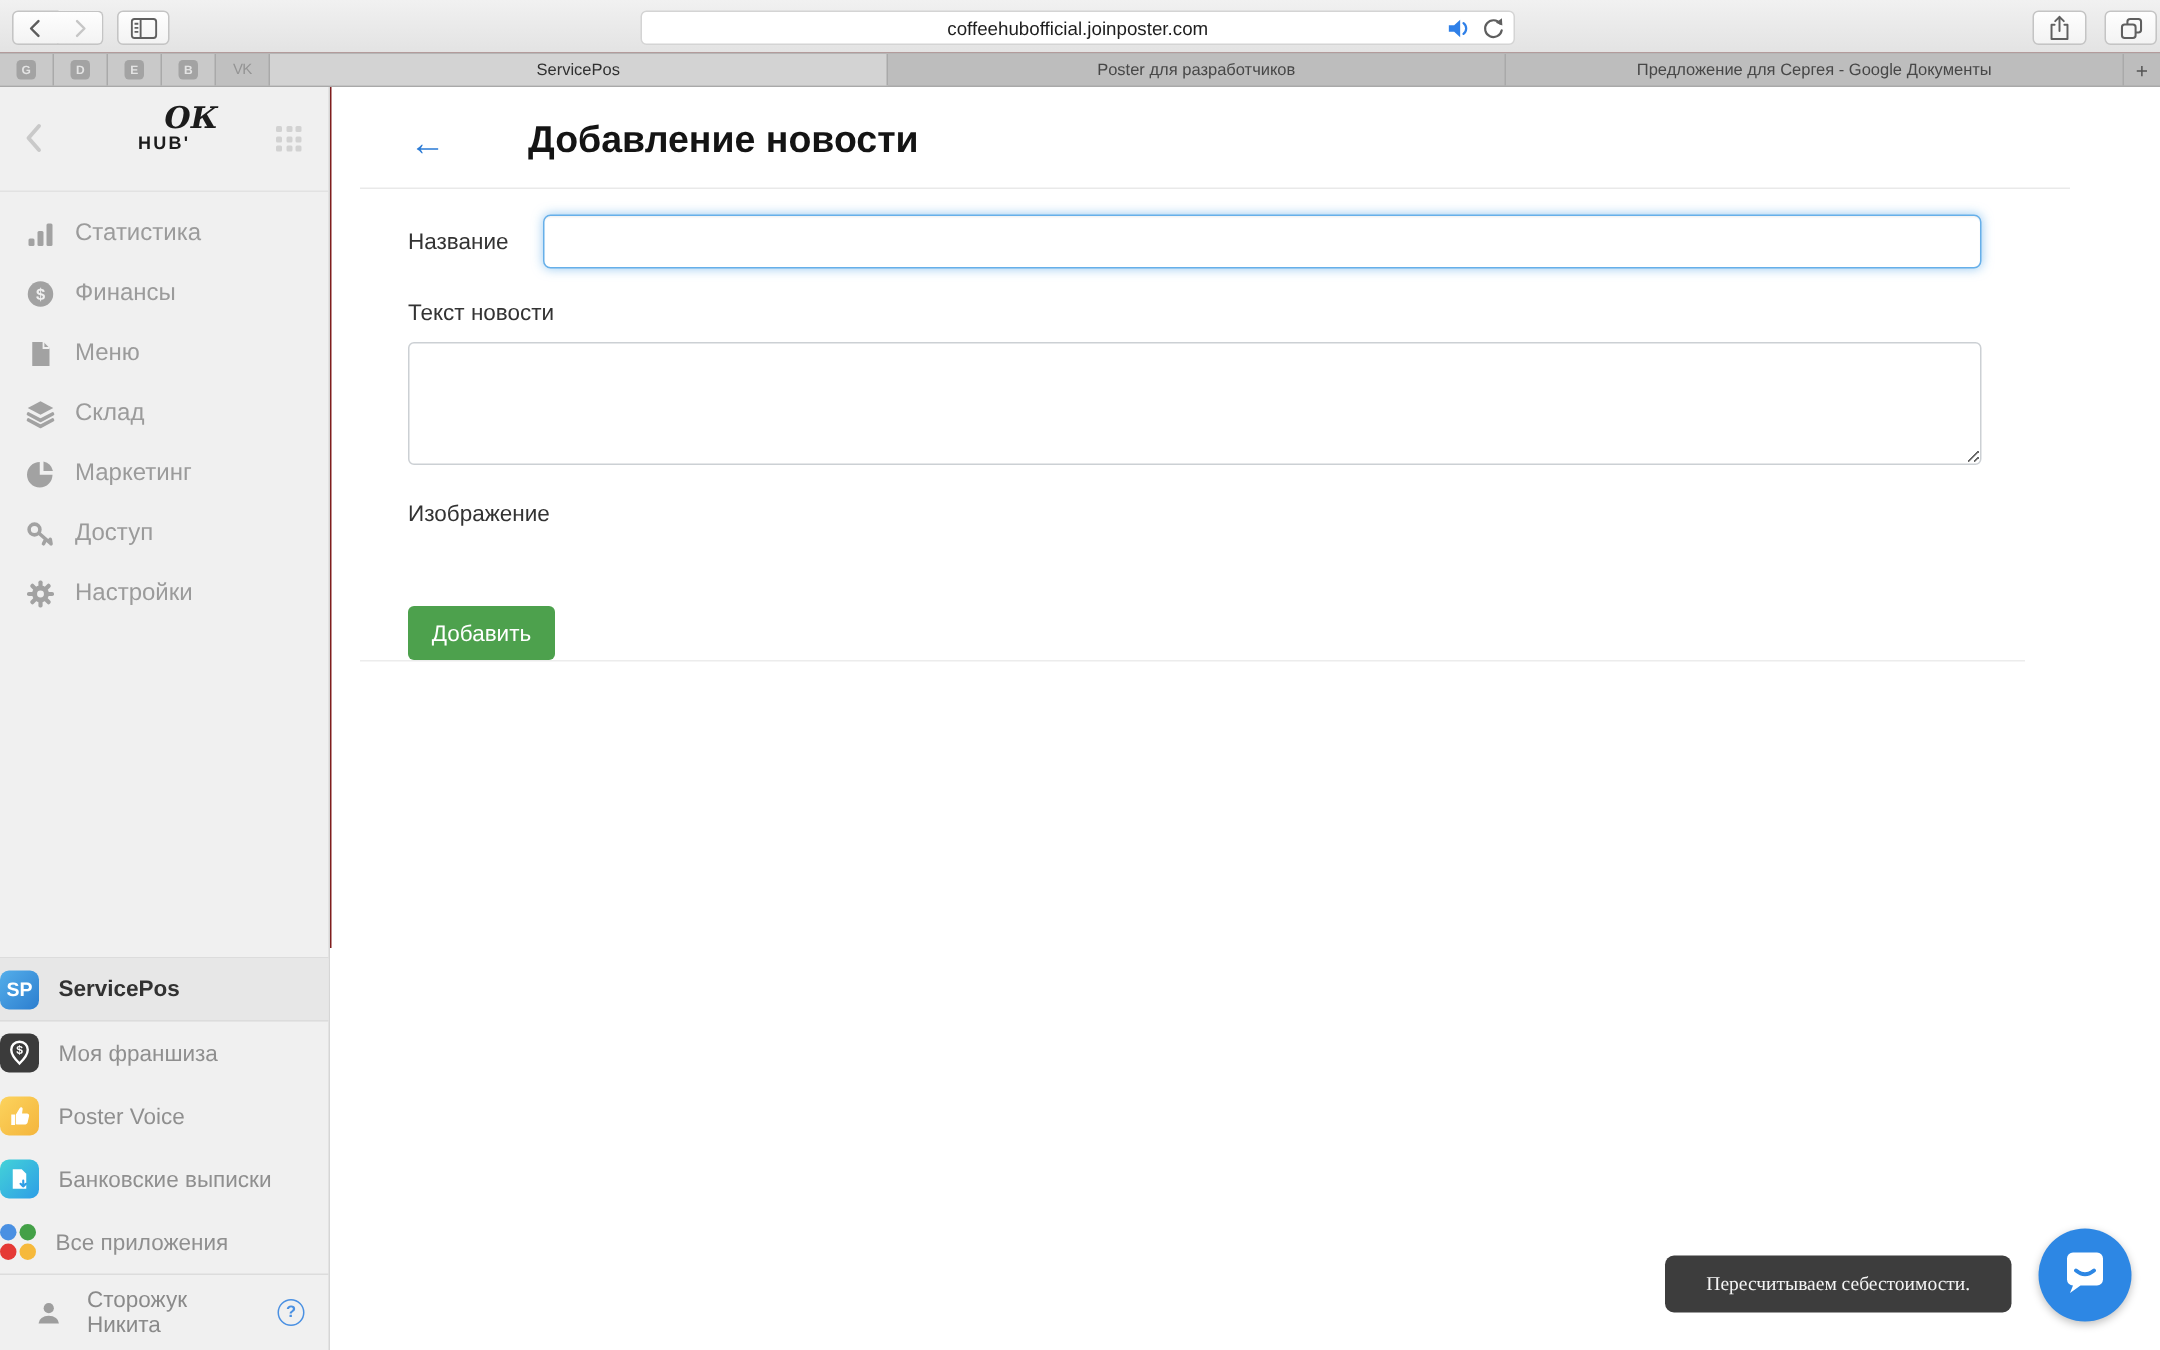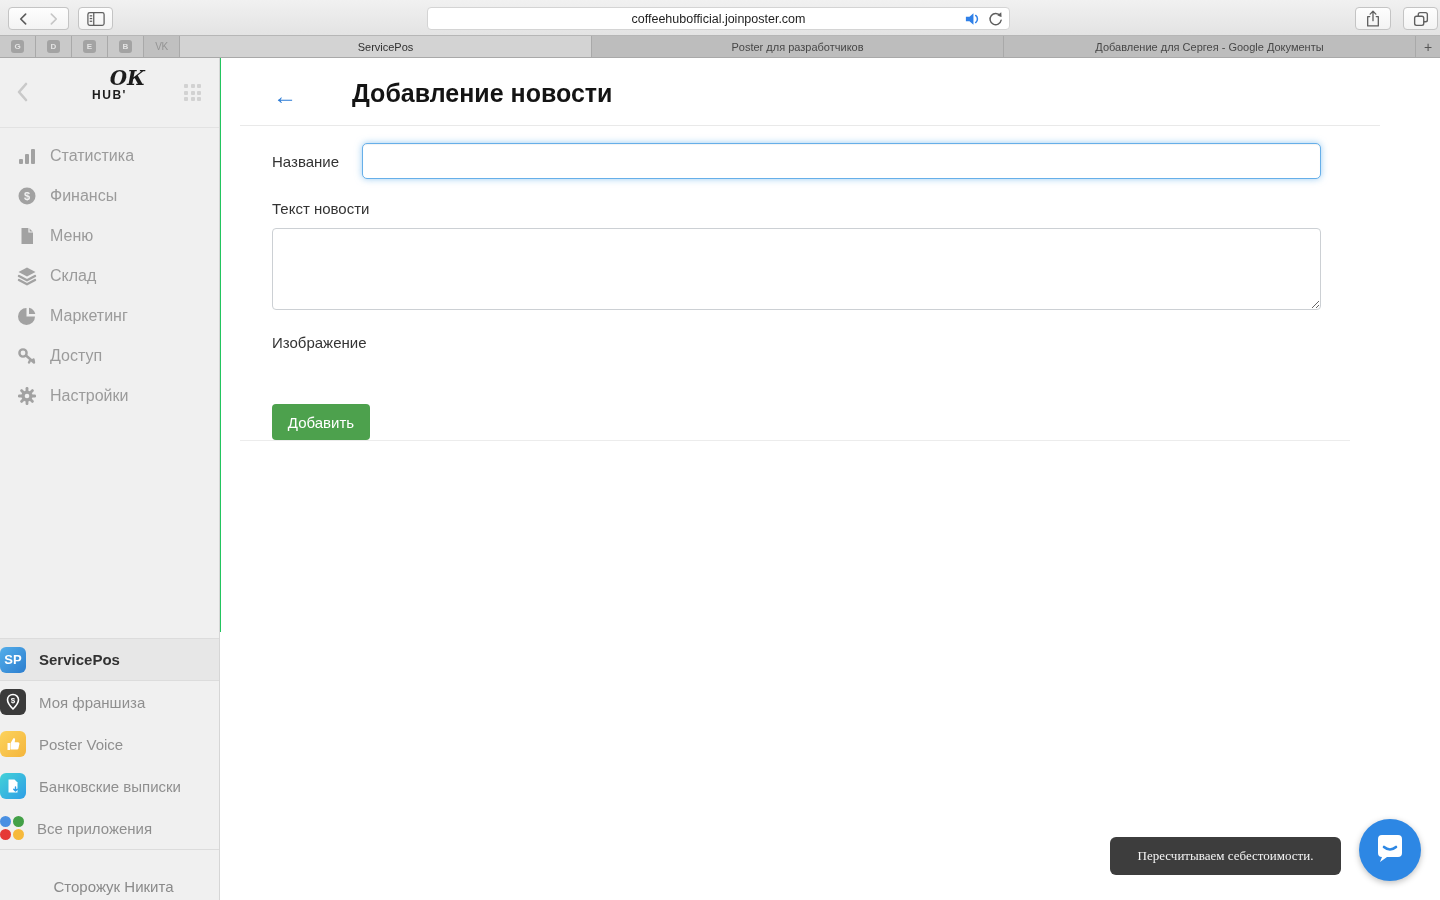--- a/index.html
+++ b/index.html
@@ -1,17 +1,17 @@
 <!DOCTYPE html>
 <html style="--accent-green: #4da14d; --focus-blue: #66afe9; --chat-blue: #2d87e4; --toast-bg: #3d3d3d; --sidebar-bg: #f0f0f0;"><head>
 <meta charset="utf-8">
 <style>
   * { margin:0; padding:0; box-sizing:border-box; }
   html,body { width:1440px; height:900px; overflow:hidden; font-family:"Liberation Sans", sans-serif; }
-  .screen { position:relative; width:1440px; height:632px; background:#22c55e; }
+  .screen { position:relative; width:1440px; height:632px; background:#7f1d1d; }
 
   
   .toolbar { position:absolute; left:0; top:0; width:1440px; height:36px;
              background:linear-gradient(#f1f1f1,#e3e3e3); border-bottom:1px solid #b6b6b6; }
   .tb-btn { position:absolute; top:7px; height:23px; background:linear-gradient(#fefefe,#f3f3f3);
             border:1px solid #c4c4c4; border-radius:4px; display:flex; align-items:center; justify-content:center; }
   .tb-btn svg { display:block; }
   .btn-back { left:8px; width:31px; border-top-right-radius:0; border-bottom-right-radius:0; }
   .btn-fwd  { left:38px; width:31px; border-left:none; border-top-left-radius:0; border-bottom-left-radius:0; }
   .btn-side { left:78px; width:35px; }
@@ -61,21 +61,21 @@
   .app-badge { width:26px; height:26px; border-radius:6px; flex:none;
                display:flex; align-items:center; justify-content:center; }
   .badge-sp { background:linear-gradient(135deg,#54aeea,#2c7ecf); color:#fff; font-size:13px; font-weight:bold; }
   .badge-franchise { background:#3b3b3b; }
   .badge-voice { background:linear-gradient(135deg,#fcd35d,#f4b53c); }
   .badge-bank { background:linear-gradient(135deg,#43d2d8,#2e9ee6); }
   .badge-dots { display:grid; grid-template-columns:repeat(2,11px); grid-gap:2px; width:auto; height:auto; }
   .badge-dots span { width:11px; height:11px; border-radius:50%; }
 
   .side-user { position:absolute; left:0; right:0; bottom:0; height:51px; border-top:1px solid #dcdcdc;
-               display:flex; align-items:center; padding:0 16px 0 24px; gap:28px;flex-direction:column; }
+               display:flex; align-items:center; padding:0 16px 0 24px; gap:17px; }
   .user-name { color:#8a8a8a; font-size:15px; flex:1; }
   .help-circle { width:18px; height:18px; border:1.5px solid #4a90e2; border-radius:50%; color:#4a90e2;
                  font-size:11px; font-weight:bold; display:flex; align-items:center; justify-content:center; }
 
   
   .main { position:absolute; left:221px; top:58px; width:1219px; height:842px; background:#fff; }
   .back-arrow { position:absolute; left:52px; top:26px; color:#2d7cd6; font-size:24px; line-height:24px; cursor:pointer; }
   .page-title { position:absolute; left:131px; top:21px; font-size:25px; font-weight:bold; color:#141414; }
   .divider-1 { position:absolute; left:19px; top:67px; width:1140px; height:1px; background:#e9e9e9; }
   .divider-2 { position:absolute; left:19px; top:382px; width:1110px; height:1px; background:#ececec; }
@@ -186,21 +186,21 @@
     <div class="pinned vk">
         <span class="vk-glyph">VK</span>
       </div>
     <div class="tab active">
         <span>ServicePos</span>
       </div>
     <div class="tab">
         <span>Poster для разработчиков</span>
       </div>
     <div class="tab">
-        <span>Добавление для Сергея - Google Документы</span>
+        <span>Предложение для Сергея - Google Документы</span>
       </div>
     <div class="tab-plus">+</div>
   </div>
 
   <aside class="sidebar">
     <div class="side-head">
       <span class="side-chevron">
         <svg width="12" height="20" viewBox="0 0 12 20">
             <polyline points="10,2 3,10 10,18" fill="none" stroke="#c9c9c9" stroke-width="2.6" stroke-linecap="round" stroke-linejoin="round"></polyline>
           </svg>

